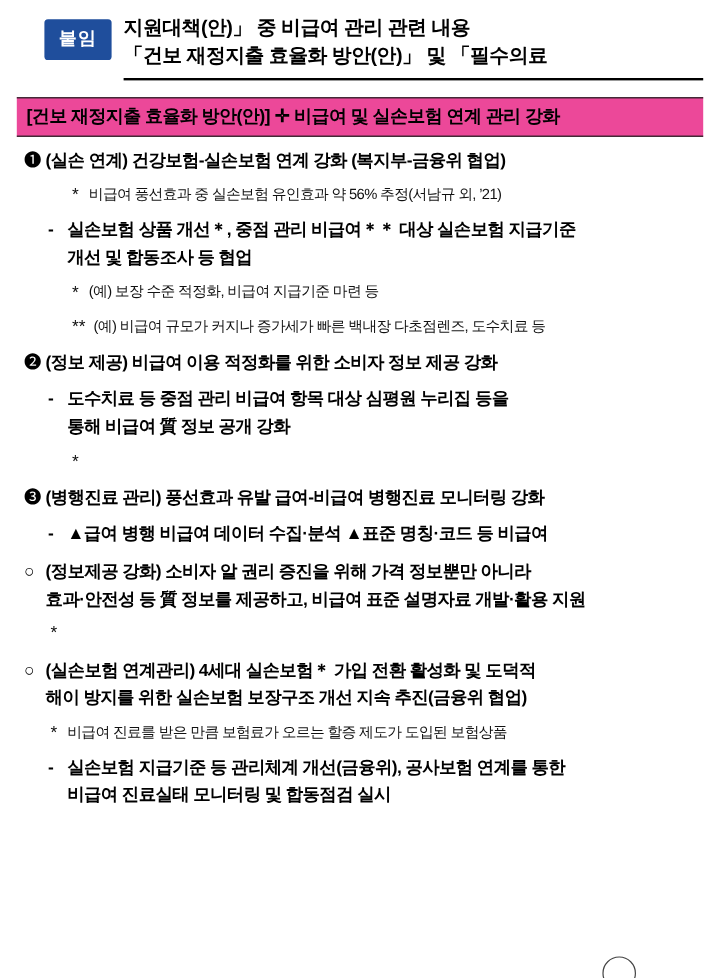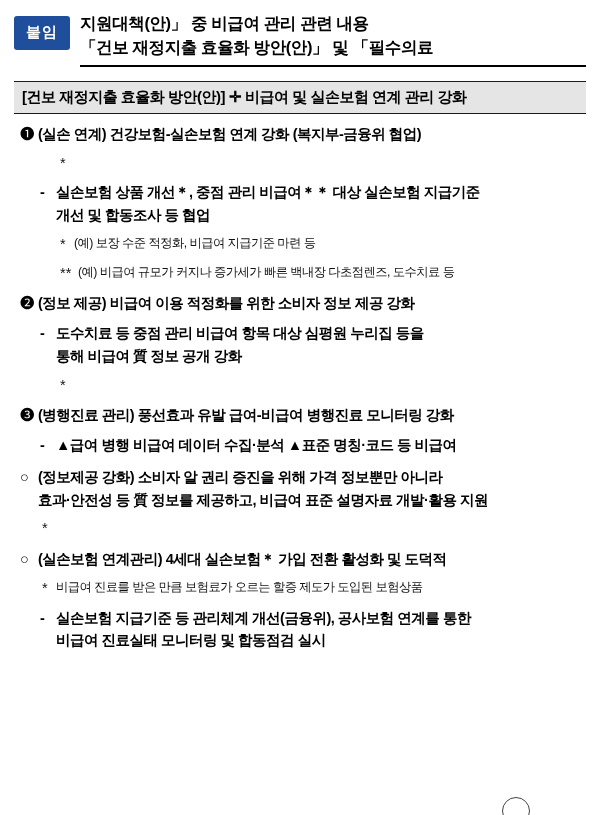--- a/index.html
+++ b/index.html
@@ -34,34 +34,35 @@
     flex: 0 0 auto;
     background: #1f4e9c;
     color: #ffffff;
     font-weight: bold;
     font-size: 15px;
     letter-spacing: 1px;
     padding: 7px 12px 8px 12px;
     border-radius: 3px;
     text-align: center;
     margin-top: 4px;
+    margin-left: 23px;
   }
   .header-title {
     flex: 1 1 auto;
     border-bottom: 2px solid #000;
     font-weight: bold;
     font-size: 16.5px;
     line-height: 1.45;
     padding-bottom: 5px;
     letter-spacing: -0.4px;
   }
 
   
   .section-bar {
-    background: #e5e5e5;
+    background: #ec4899;
     border-top: 1.6px solid #1b1b1b;
     border-bottom: 1.6px solid #1b1b1b;
     font-weight: bold;
     font-size: 15px;
     padding: 6px 6px 6px 8px;
     letter-spacing: -0.5px;
     margin-top: 14px;
     white-space: nowrap;
   }
   .section-bar .plus {
@@ -154,20 +155,21 @@
 
   <div class="block">
 
     <div class="row lv1">
       <span class="marker circle">❶</span>
       <span class="text">(실손 연계) 건강보험-실손보험 연계 강화 (복지부-금융위 협업)</span>
     </div>
 
     <div class="row lv3">
       <span class="marker star">*</span>
+      <span class="text">비급여 풍선효과 중 실손보험 유인효과 약 56% 추정(서남규 외, ’21)</span>
     </div>
 
     <div class="row lv2">
       <span class="marker dash">-</span>
       <span class="text">실손보험 상품 개선＊, 중점 관리 비급여＊＊ 대상 실손보험 지급기준</span>
     </div>
     <div class="row lv2" style="margin-top:1px">
       <span class="marker dash"></span>
       <span class="text">개선 및 합동조사 등 협업</span>
     </div>
@@ -225,20 +227,24 @@
     </div>
 
     <div class="row lv3" style="padding-left:24px">
       <span class="marker star">*</span>
     </div>
 
     <div class="row lv1">
       <span class="marker circle">○</span>
       <span class="text">(실손보험 연계관리) 4세대 실손보험＊ 가입 전환 활성화 및 도덕적</span>
     </div>
+    <div class="row lv1" style="margin-top:1px">
+      <span class="marker circle"></span>
+      <span class="text">해이 방지를 위한 실손보험 보장구조 개선 지속 추진(금융위 협업)</span>
+    </div>
 
     <div class="row lv3" style="padding-left:24px">
       <span class="marker star">*</span>
       <span class="text">비급여 진료를 받은 만큼 보험료가 오르는 할증 제도가 도입된 보험상품</span>
     </div>
 
     <div class="row lv2">
       <span class="marker dash">-</span>
       <span class="text">실손보험 지급기준 등 관리체계 개선(금융위), 공사보험 연계를 통한</span>
     </div>

